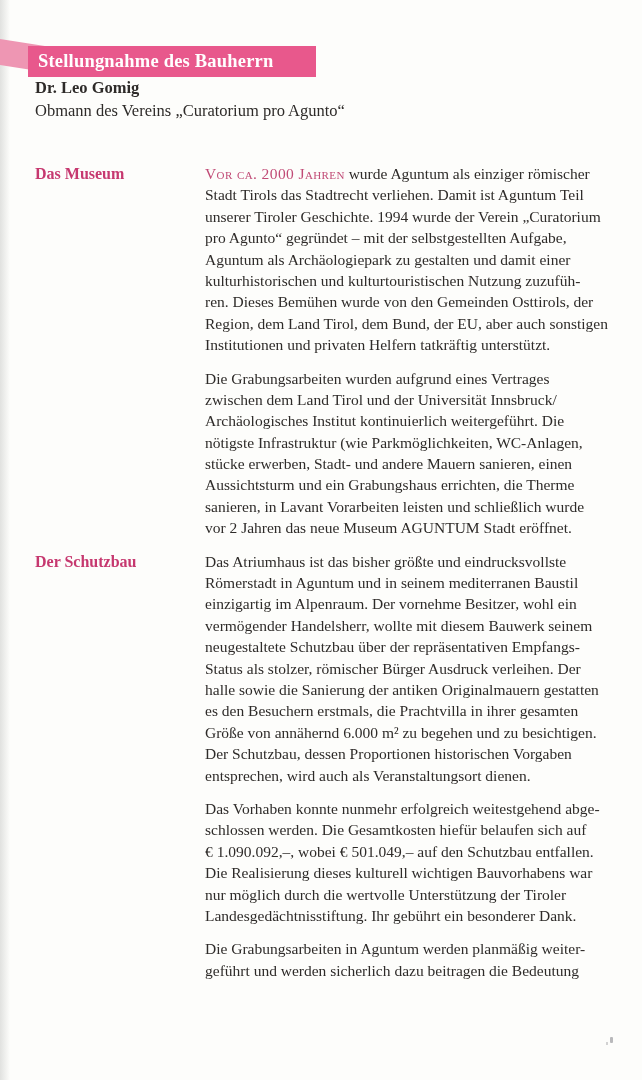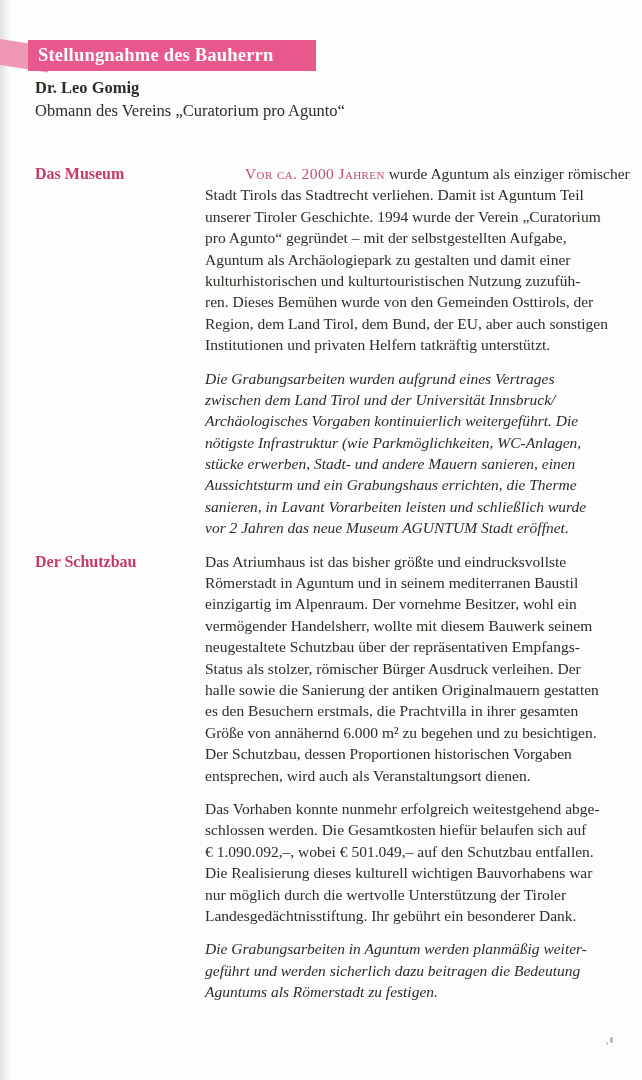--- a/index.html
+++ b/index.html
@@ -29,21 +29,21 @@
   .banner-tail {
     position: absolute;
     left: 0; top: 1px;
     width: 48px; height: 26px;
     background: var(--ribbon-light, #ee96b3);
     transform: skewY(9deg);
     transform-origin: left top;
   }
   .banner {
     position: absolute;
-    left: 28px; top: 2px;
+    left: 28px; top: 8px;
     width: 288px; height: 31px;
     background: var(--banner-pink, #e8588c);
     display: flex;
     align-items: center;
   }
   .banner-title {
     color: #ffffff;
     font-weight: bold;
     font-size: 18.5px;
     padding-left: 10px;
@@ -68,32 +68,31 @@
     width: 170px;
     flex: 0 0 170px;
     color: var(--label-pink, #c6386f);
     font-weight: bold;
     font-size: 16px;
     line-height: 21.4px;
     white-space: nowrap;
   }
   .section-body { flex: 1 1 auto; }
   .para { margin: 0 0 12px 0; }
-  .para:last-child { margin-bottom: 0; font-style: italic; }
+  .para:last-child { margin-bottom: 0; }
   .line {
     font-size: 15.5px;
     line-height: 21.4px;
     height: 21.4px;
     white-space: nowrap;
   }
   .lead {
     color: var(--lead-pink, #c14b76);
     font-variant: small-caps;
     letter-spacing: 0.4px;
-    margin-left: 40px;
   }
   
   .scan-speck {
     position: absolute;
     left: 610px; top: 1037px;
     width: 3px; height: 6px;
     background: rgba(130,130,135,0.55);
     border-radius: 1px;
   }
   .scan-speck:after {
@@ -133,21 +132,21 @@
             <div class="line">pro Agunto“ gegründet – mit der selbstgestellten Aufgabe,</div>
             <div class="line">Aguntum als Archäologiepark zu gestalten und damit einer</div>
             <div class="line">kulturhistorischen und kulturtouristischen Nutzung zuzufüh-</div>
             <div class="line">ren. Dieses Bemühen wurde von den Gemeinden Osttirols, der</div>
             <div class="line">Region, dem Land Tirol, dem Bund, der EU, aber auch sonstigen</div>
             <div class="line">Institutionen und privaten Helfern tatkräftig unterstützt.</div>
           </div>
           <div class="para">
             <div class="line">Die Grabungsarbeiten wurden aufgrund eines Vertrages</div>
             <div class="line">zwischen dem Land Tirol und der Universität Innsbruck/</div>
-            <div class="line">Archäologisches Vorgaben kontinuierlich weitergeführt. Die</div>
+            <div class="line">Archäologisches Institut kontinuierlich weitergeführt. Die</div>
             <div class="line">nötigste Infrastruktur (wie Parkmöglichkeiten, WC-Anlagen,</div>
             <div class="line">stücke erwerben, Stadt- und andere Mauern sanieren, einen</div>
             <div class="line">Aussichtsturm und ein Grabungshaus errichten, die Therme</div>
             <div class="line">sanieren, in Lavant Vorarbeiten leisten und schließlich wurde</div>
             <div class="line">vor 2 Jahren das neue Museum AGUNTUM Stadt eröffnet.</div>
           </div>
         </div>
       </div>
       <div class="section" style="margin-top: 12px;">
         <div class="section-label">Der Schutzbau</div>
@@ -169,20 +168,19 @@
             <div class="line">Das Vorhaben konnte nunmehr erfolgreich weitestgehend abge-</div>
             <div class="line">schlossen werden. Die Gesamtkosten hiefür belaufen sich auf</div>
             <div class="line">€ 1.090.092,–, wobei € 501.049,– auf den Schutzbau entfallen.</div>
             <div class="line">Die Realisierung dieses kulturell wichtigen Bauvorhabens war</div>
             <div class="line">nur möglich durch die wertvolle Unterstützung der Tiroler</div>
             <div class="line">Landesgedächtnisstiftung. Ihr gebührt ein besonderer Dank.</div>
           </div>
           <div class="para">
             <div class="line">Die Grabungsarbeiten in Aguntum werden planmäßig weiter-</div>
             <div class="line">geführt und werden sicherlich dazu beitragen die Bedeutung</div>
-            <div class="line">Aguntums als Römerstadt zu festigen.</div>
           </div>
         </div>
       </div>
     </main>
 
   <div class="scan-speck"></div>
 </div>
 
 </body></html>

